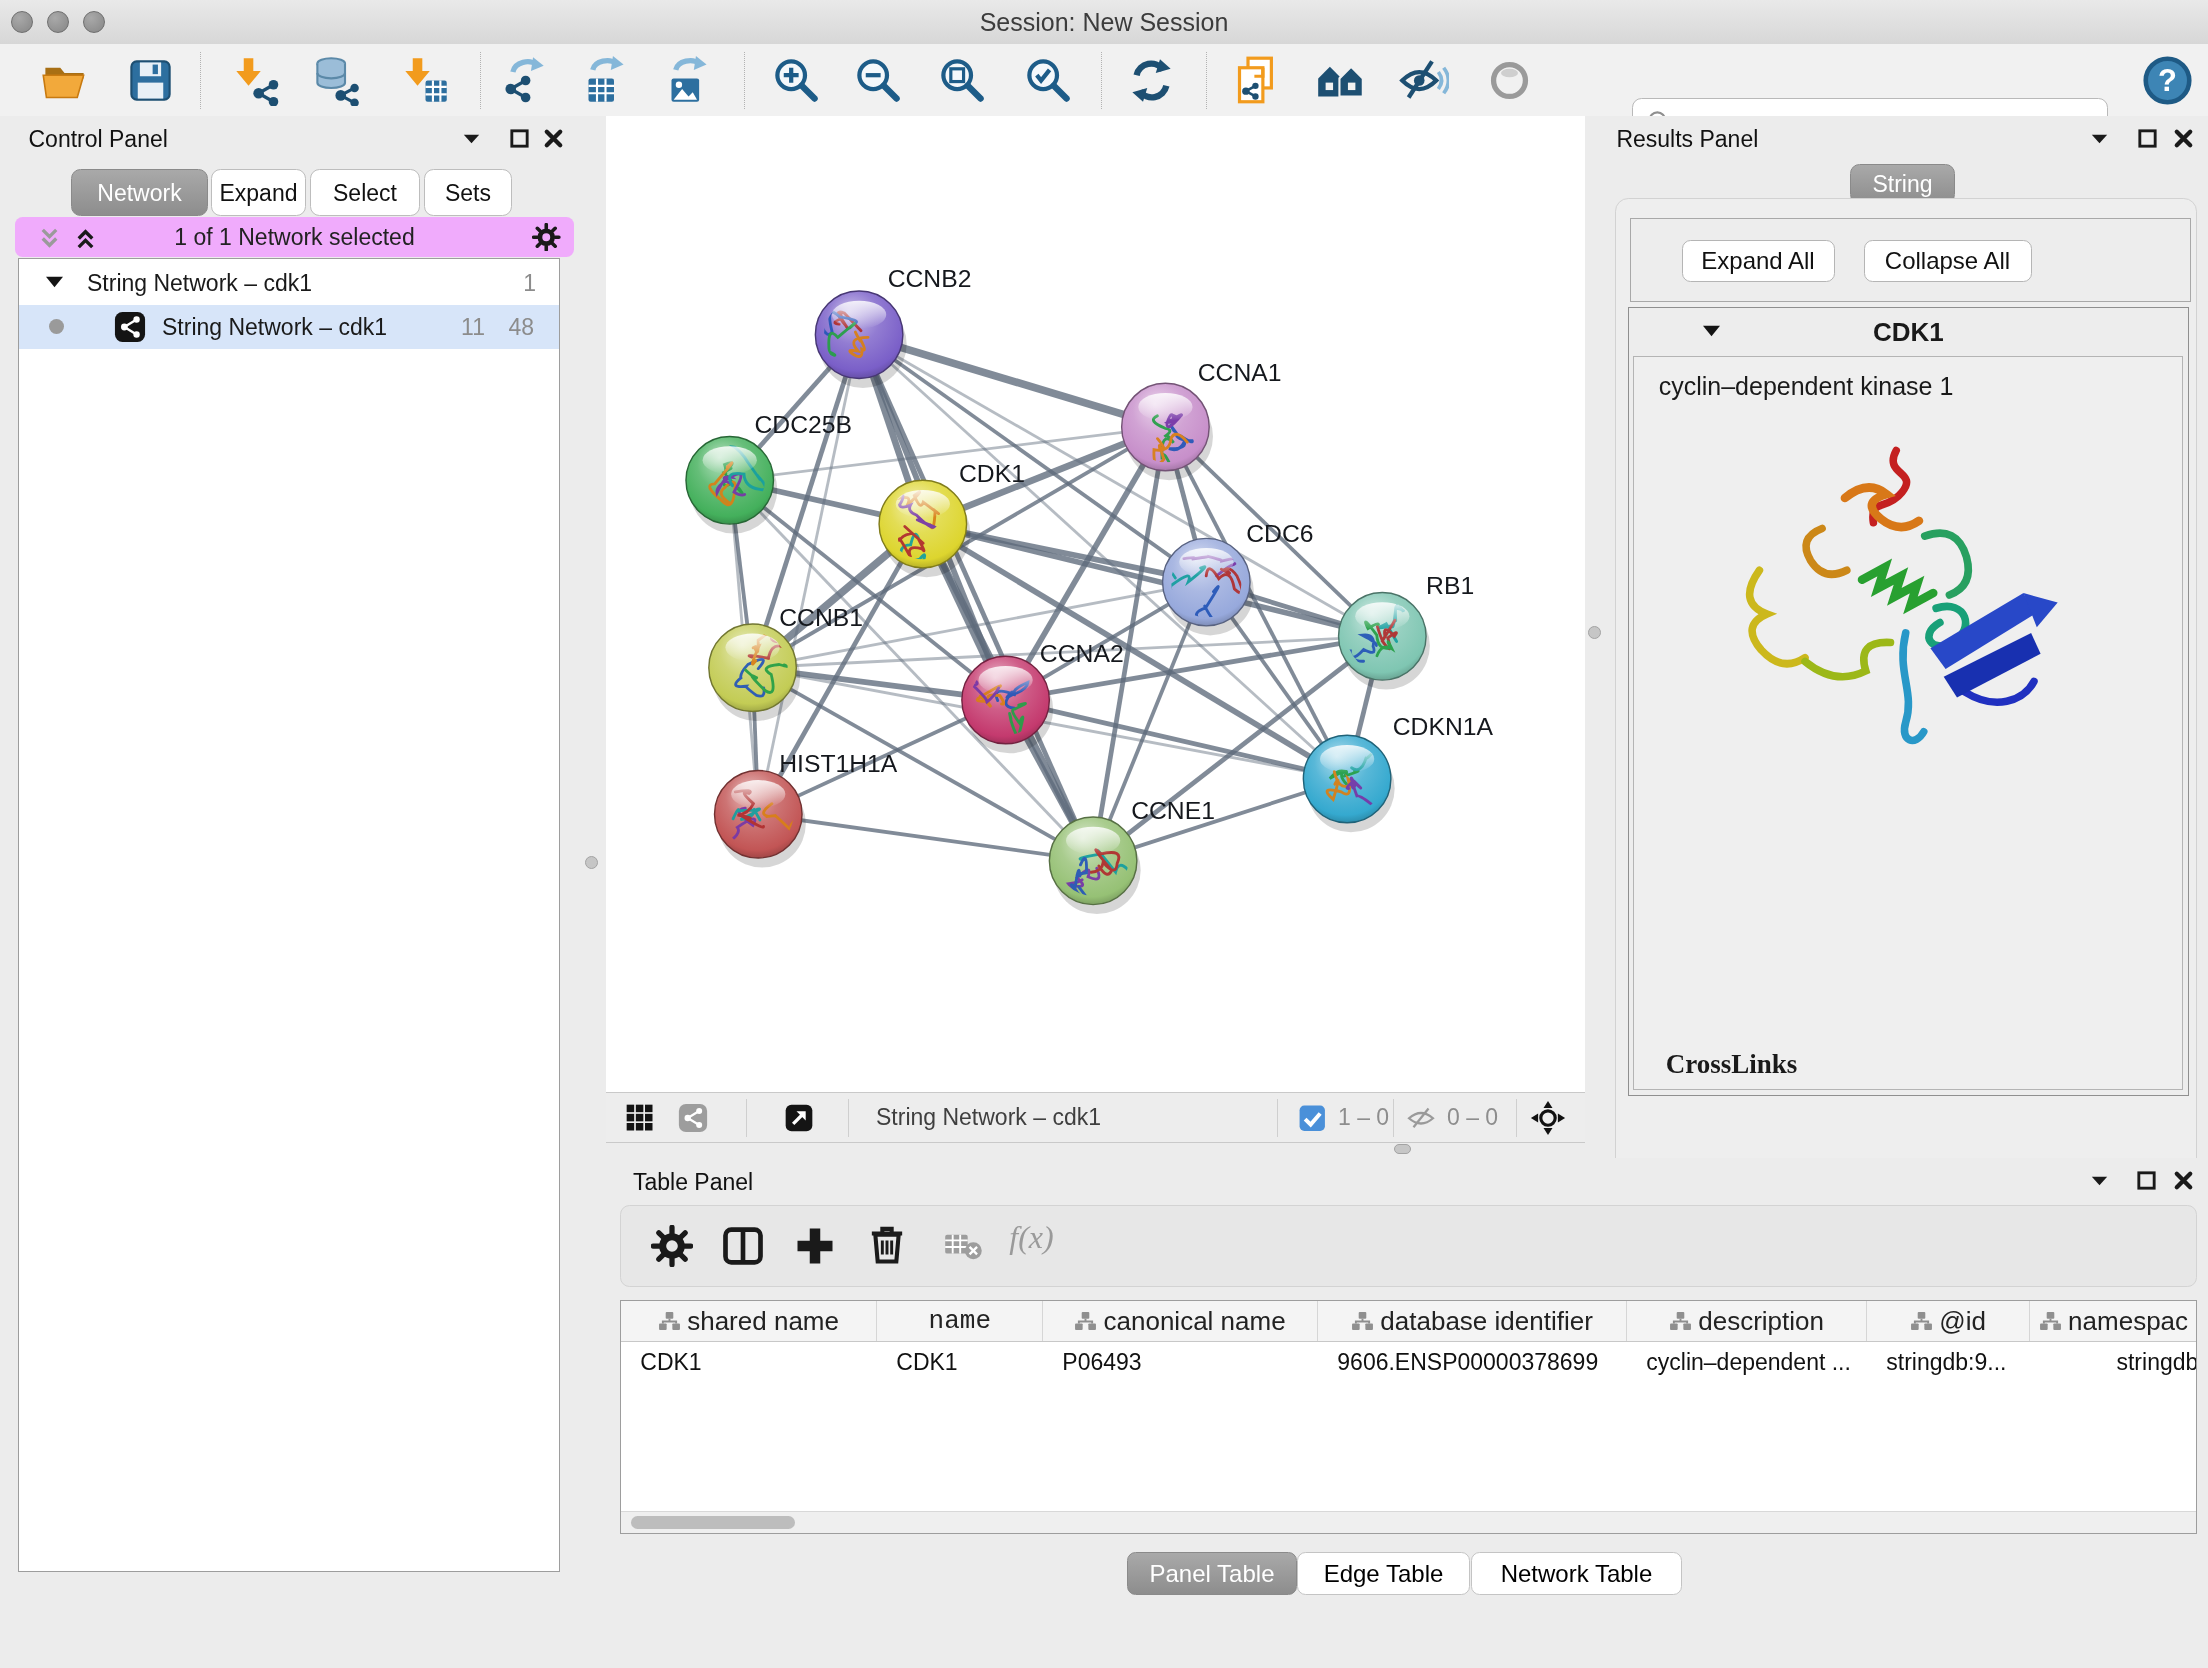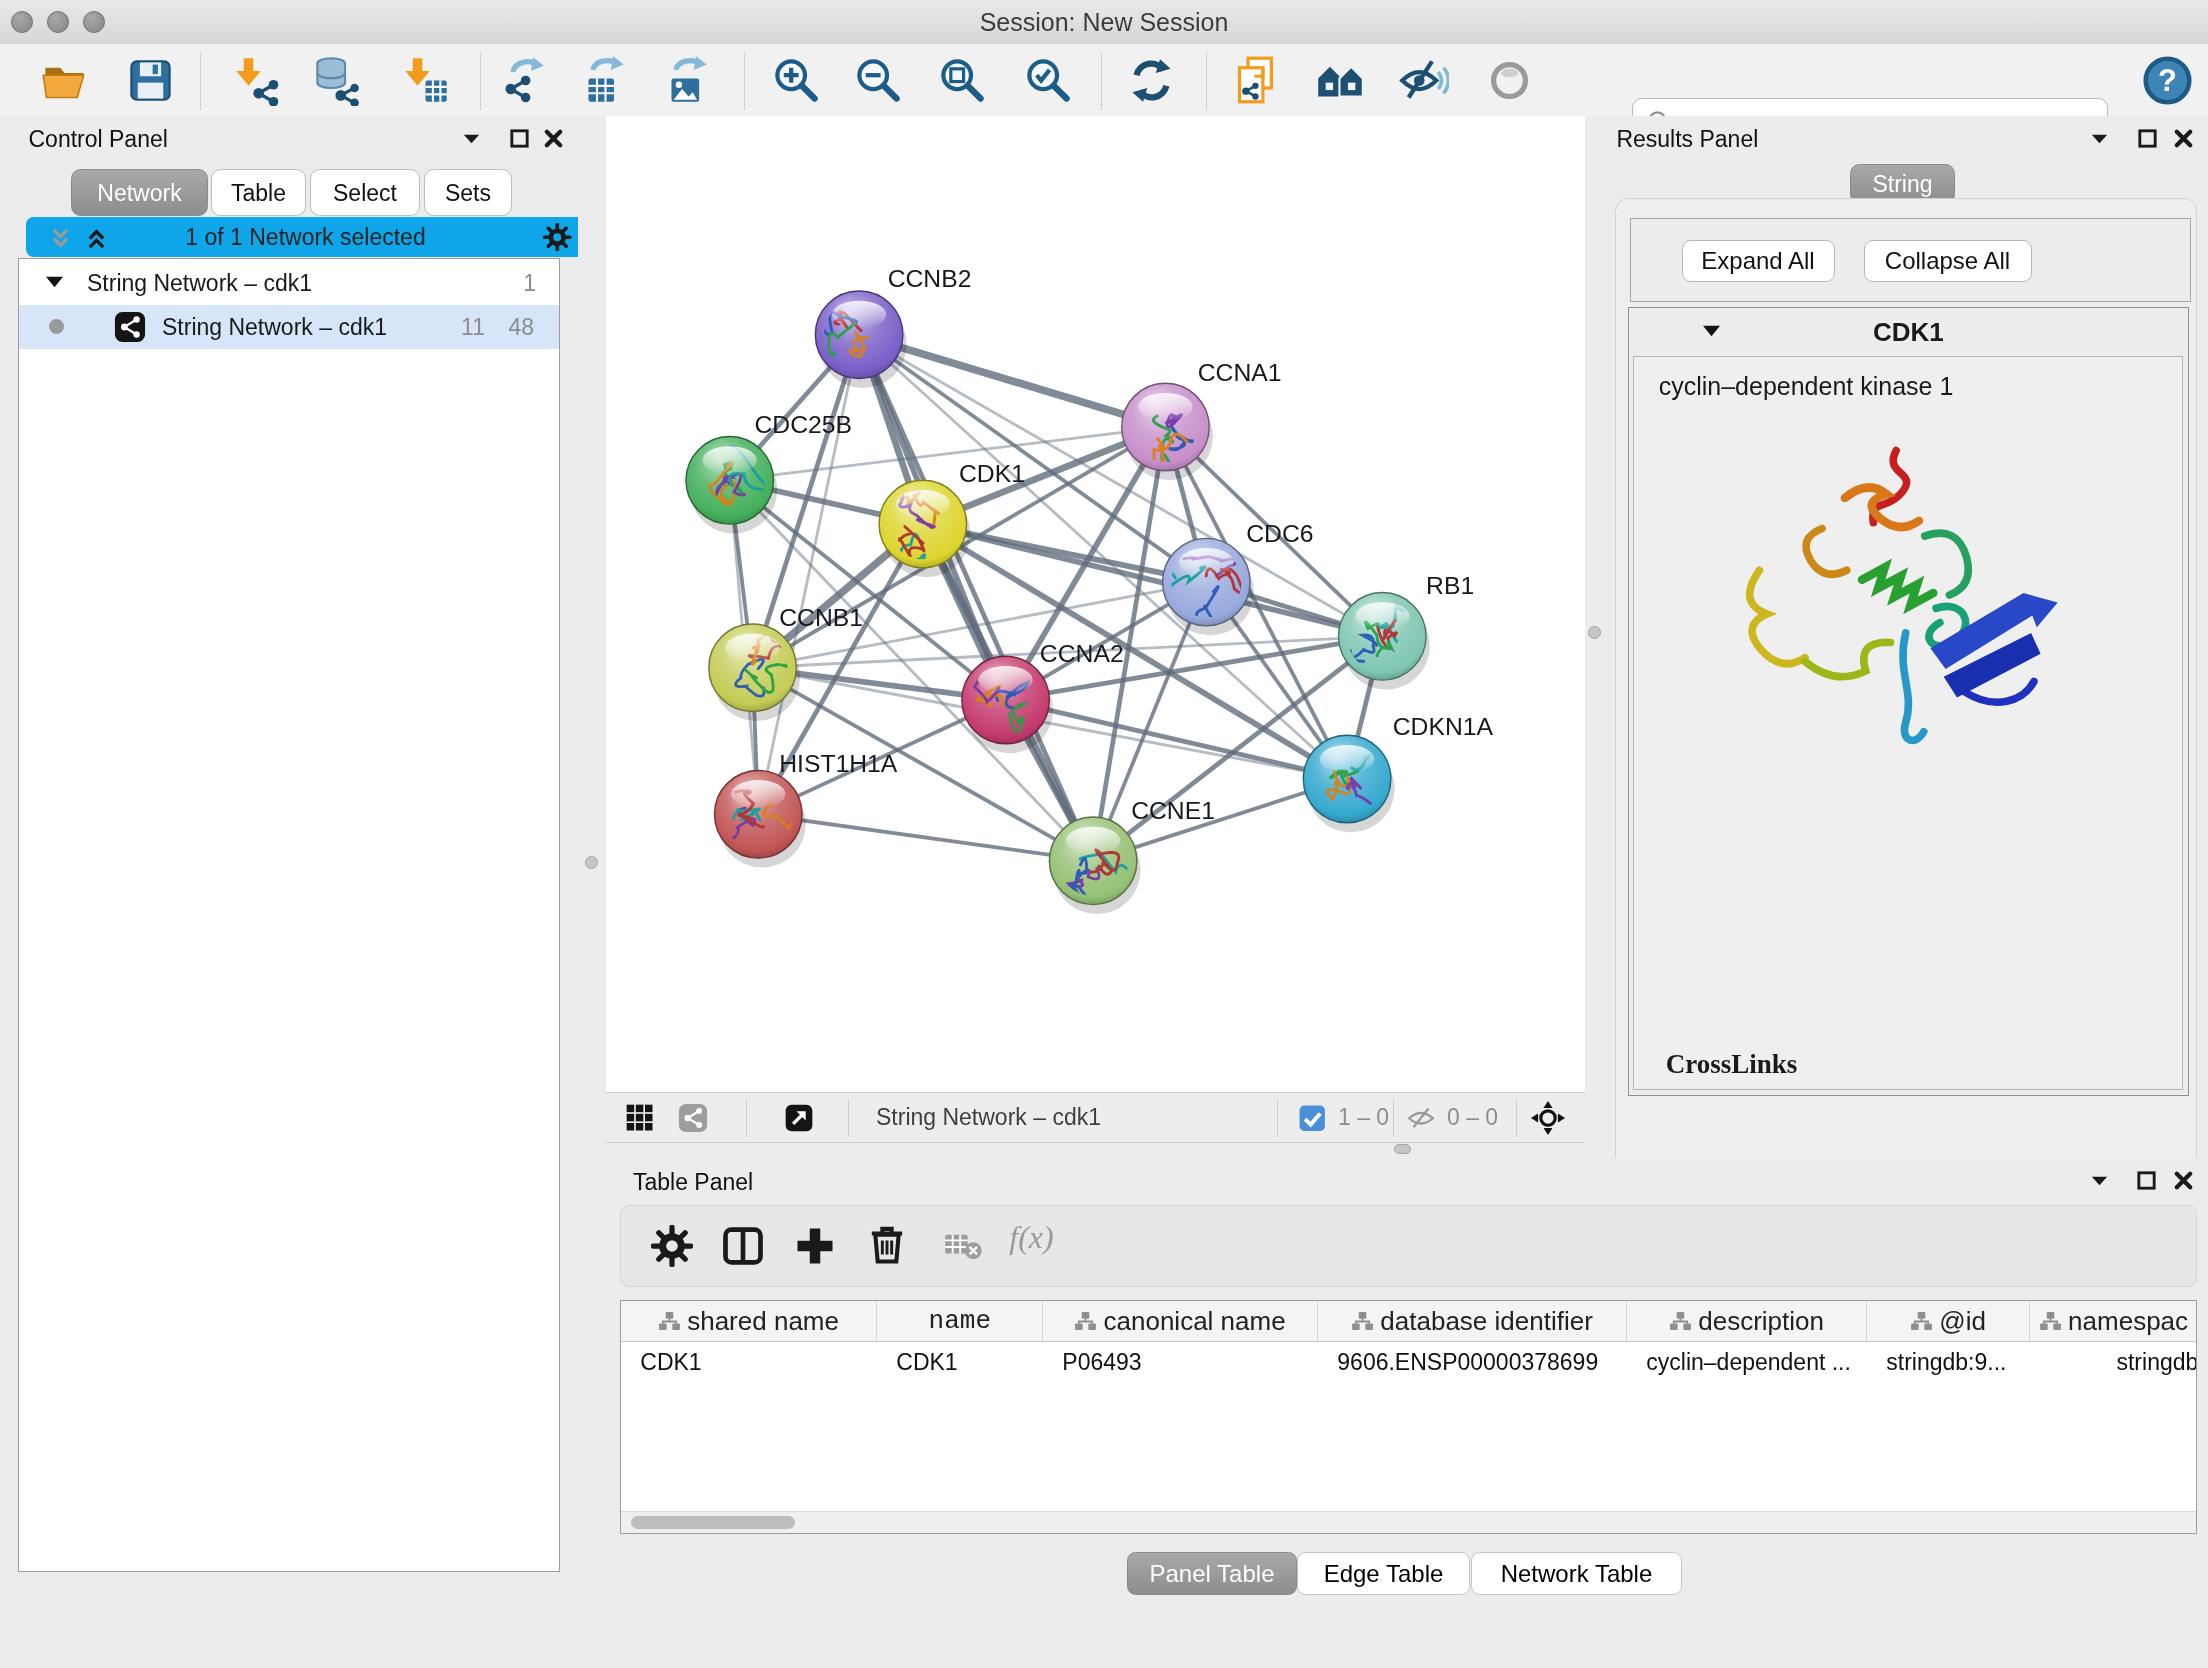--- a/index.html
+++ b/index.html
@@ -26,21 +26,21 @@
 
   
   .ptitle{font-size:23px;color:#111;}
   .pbtn{background:transparent;border:none;padding:0;margin:0;}
 
   
   .control-panel{position:absolute;left:0;top:116px;width:578px;height:1484px;background:#ececec;}
   .tab{position:absolute;box-sizing:border-box;height:47px;background:#fff;border:1px solid #bdbdbd;
     border-radius:9.5px;font-size:23px;color:#111;text-align:center;line-height:44px;padding:0;}
   .tab.sel{background:linear-gradient(#a9a9a9,#8d8d8d);color:#fff;border-color:#8a8a8a;}
-  .selbar{position:absolute;left:26px;top:101px;width:559px;height:40px;background:#0ea5e9;
+  .selbar{position:absolute;left:15px;top:101px;width:559px;height:40px;background:#f0abfc;
     border-radius:7.6px;}
   .selbar .txt{position:absolute;left:0;width:100%;text-align:center;line-height:40px;font-size:23px;color:#222;}
   .listbox{position:absolute;left:18px;top:142px;width:542px;height:1314px;background:#fff;
     border:1.9px solid #9d9d9d;box-sizing:border-box;}
   .trow{position:absolute;left:0;width:100%;height:44px;font-size:23px;line-height:44px;}
   .trow.sel{background:#d7e5f9;}
   .tcount{position:absolute;color:#8c8c8c;font-size:23px;}
 
   
   .net-canvas{position:absolute;left:606px;top:116px;width:979px;height:976px;background:#fff;}
@@ -297,21 +297,21 @@
           <path d="M4 8l8 9 8-9z" fill="#1a1a1a"></path>
         </svg></button>
     <button class="pbtn abs" style="left:508px;top:11.4px"><svg width="23" height="23" viewBox="0 0 24 24">
           <rect x="4" y="4" width="16" height="16" fill="none" stroke="#1a1a1a" stroke-width="3"></rect>
         </svg></button>
     <button class="pbtn abs" style="left:542px;top:11.4px"><svg width="23" height="23" viewBox="0 0 24 24">
           <path d="M5 5l14 14M19 5L5 19" stroke="#1a1a1a" stroke-width="4.5" stroke-linecap="round"></path>
         </svg></button>
 
     <button class="tab sel" style="left:71px;top:53px;width:137px">Network</button>
-    <button class="tab" style="left:211px;top:53px;width:95px">Table</button>
+    <button class="tab" style="left:211px;top:53px;width:95px">Expand</button>
     <button class="tab" style="left:310px;top:53px;width:110px">Select</button>
     <button class="tab" style="left:424px;top:53px;width:88px">Sets</button>
 
     <div class="selbar">
       <button class="pbtn abs" style="left:21px;top:7.6px"><svg width="27" height="27" viewBox="0 0 28 28">
             <g fill="none" stroke="#9a9a9a" stroke-width="3.5">
               <path d="M7 5l7 7 7-7M7 14l7 7 7-7"></path>
             </g>
           </svg></button>
       <button class="pbtn abs" style="left:57px;top:7.6px"><svg width="27" height="27" viewBox="0 0 28 28">

